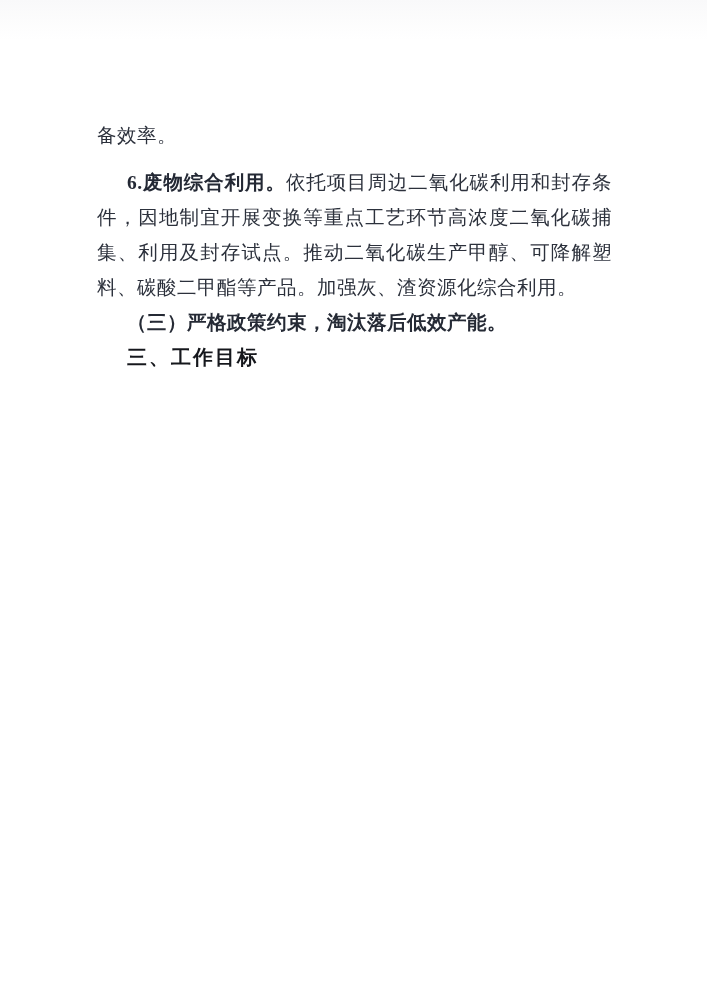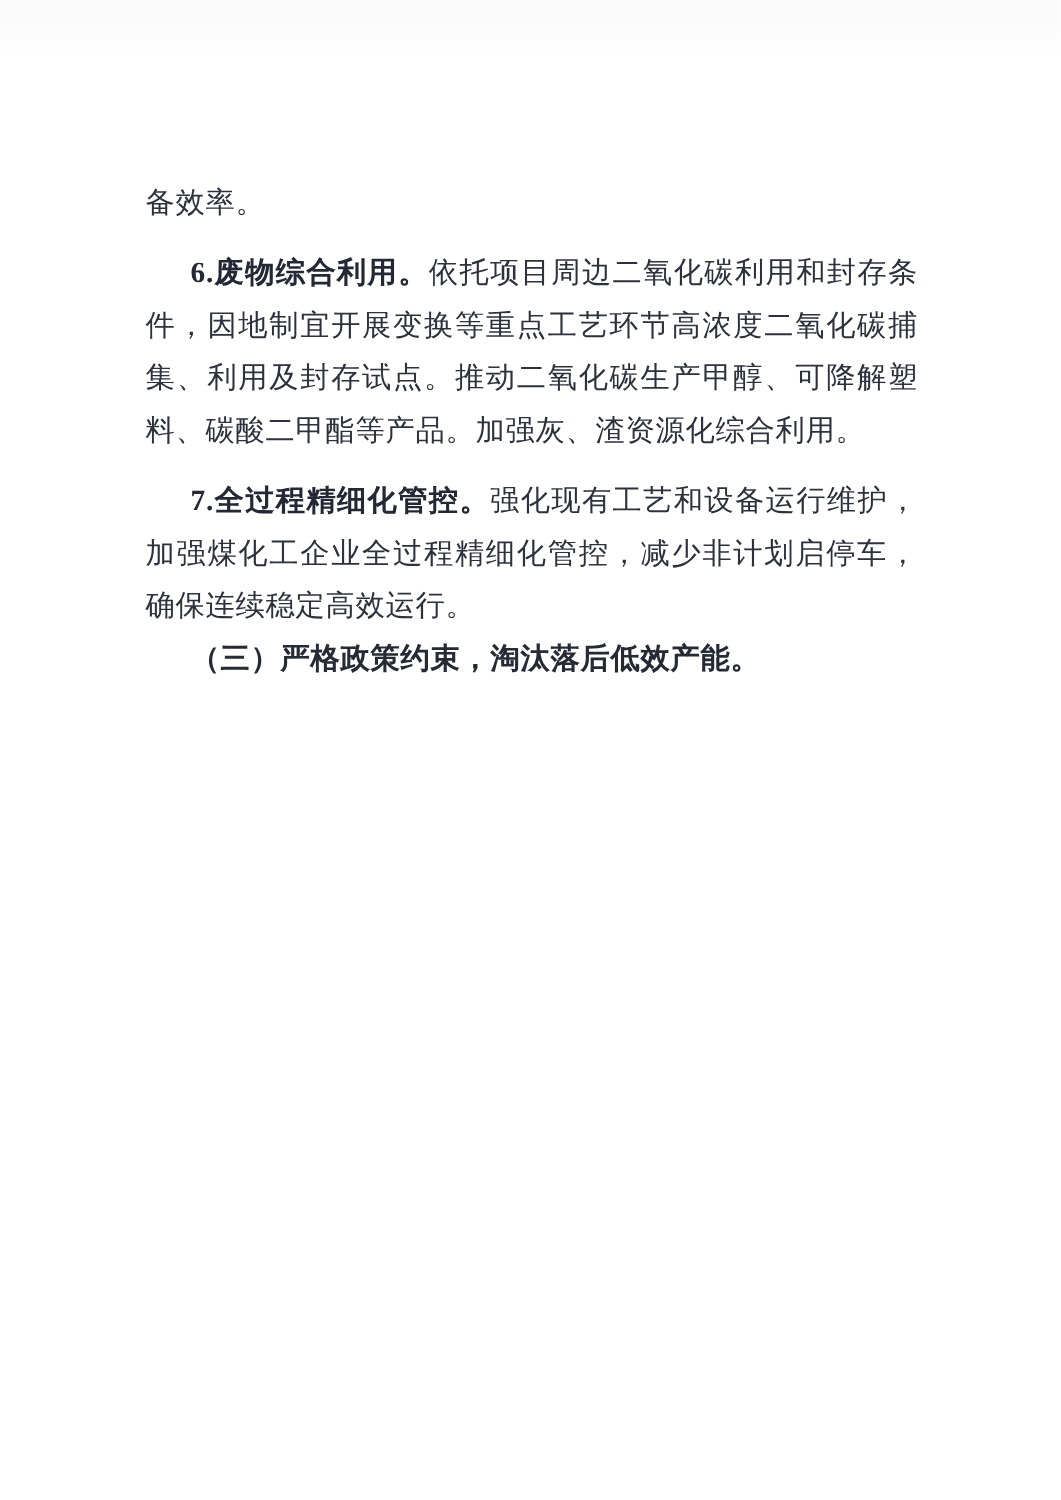--- a/index.html
+++ b/index.html
@@ -57,21 +57,21 @@
 </head>
 <body>
 
 <div class="page">
   <div class="text-block">
 
     <p class="para">备效率。</p>
 
     <p class="para indent"><span class="lead">6.废物综合利用。</span><span>依托项目周边二氧化碳利用和封存条件，因地制宜开展变换等重点工艺环节高浓度二氧化碳捕集、利用及封存试点。推动二氧化碳生产甲醇、可降解塑料、碳酸二甲酯等产品。加强灰、渣资源化综合利用。</span></p>
 
-    <p class="para indent"><span class="lead">7.全过程精细化管控。</span><span>强化现有工艺和设备运行维护，加强煤化工企业全过程精细化管控，减少非计划启停车，确保连续稳定高效运行。</span></p>
 
     <p class="para subheading-kai">（三）严格政策约束，淘汰落后低效产能。</p>
 
 
+    <p class="para section-heading">三、工作目标</p>
 
 
   </div>
 </div>
 
 </body></html>

